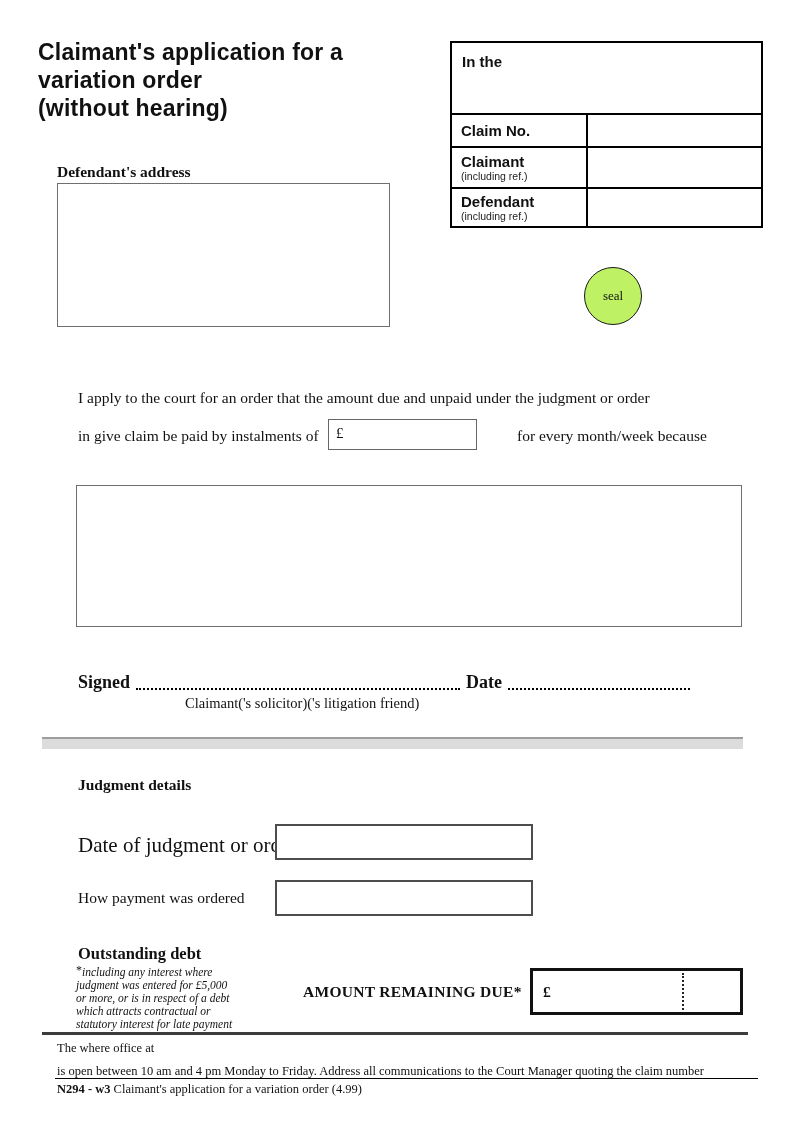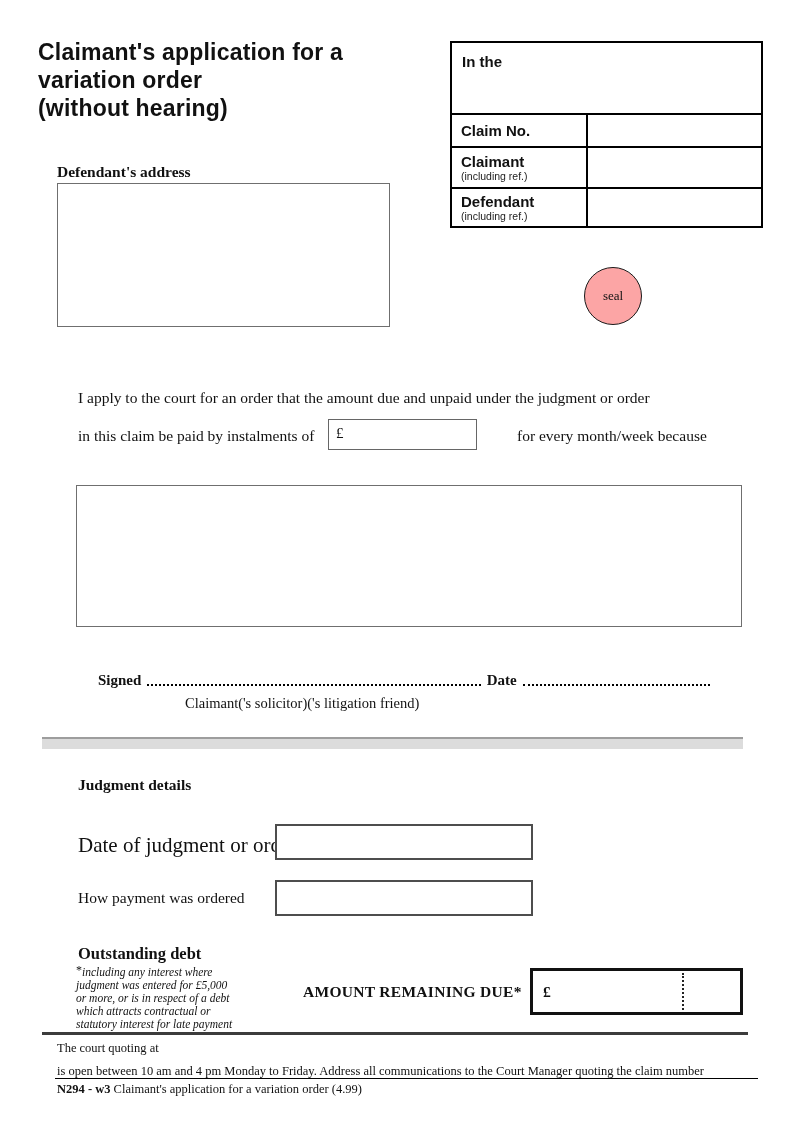--- a/index.html
+++ b/index.html
@@ -35,21 +35,21 @@
   .addr-label { position:absolute; left:57px; top:163px; font-weight:bold; font-size:15.5px; }
   .addr-box {
     position:absolute; left:57px; top:183px; width:333px; height:144px;
     border:1px solid #6f6f6f; box-sizing:border-box; background:#fff;
   }
   
   .seal {
     position:absolute; left:584px; top:267px; width:56px; height:56px;
     border:1.5px solid #1a1a1a; border-radius:50%;
     display:flex; align-items:center; justify-content:center;
-    font-size:13px; background:#fca5a5;
+    font-size:13px; background:#bef264;
   }
   
   .body-text { position:absolute; font-size:15.5px; line-height:19px; }
   .intro-line { left:78px; top:388px; }
   .inst-prefix { left:78px; top:426px; }
   .inst-suffix { left:517px; top:426px; }
   .inst-box {
     position:absolute; left:328px; top:419px; width:149px; height:31px;
     border:1px solid #666; box-sizing:border-box; font-size:15px;
     padding:5px 0 0 7px; background:#fff;
@@ -58,21 +58,21 @@
     position:absolute; left:78px; top:461px;
     font-style:italic; font-size:11.5px; letter-spacing:0.3px;
   }
   .reason-box {
     position:absolute; left:76px; top:485px; width:666px; height:142px;
     border:1px solid #6f6f6f; box-sizing:border-box; background:#fff;
   }
   
   .sign-row {
     position:absolute; left:78px; top:672px; width:612px;
-    display:flex; align-items:flex-end; font-size:15px;margin-left:20px;
+    display:flex; align-items:flex-end; font-size:18px;
   }
   .sign-label { font-weight:bold; }
   .leader { border-bottom:2px dotted #000; height:2px; margin:0 6px 3px 6px; }
   .leader-1 { flex:1.78; }
   .leader-2 { flex:1; margin-right:0; }
   .capacity-note { position:absolute; left:185px; top:695px; font-size:14.5px; }
   
   .divider-bar {
     position:absolute; left:42px; top:737px; width:701px; height:10px;
     background:#dcdcdc; border-top:2px solid #9d9d9d; box-sizing:content-box;
@@ -151,21 +151,21 @@
   </div>
 
   <div class="addr-label">Defendant's address</div>
   <div class="addr-box"></div>
 
   <div class="seal">
     <span>seal</span>
   </div>
 
   <div class="body-text intro-line">I apply to the court for an order that the amount due and unpaid under the judgment or order</div>
-  <div class="body-text inst-prefix">in this claim be paid by instalments of</div>
+  <div class="body-text inst-prefix">in give claim be paid by instalments of</div>
   <div class="inst-box">
     <span>£</span>
     <span></span>
   </div>
   <div class="body-text inst-suffix">for every month/week because</div>
 
   <div class="reason-box"></div>
 
   <div class="sign-row">
     <span class="sign-label">Signed</span>
@@ -193,21 +193,21 @@
   </div>
   <div class="od-amount-label">AMOUNT REMAINING DUE*</div>
   <div class="od-amount-box">
     <span class="pound">£</span>
     <span class="amount-value"></span>
     <span class="pence-divider"></span>
   </div>
 
   <div class="footer-thick-line"></div>
   <div class="footer-office">
-    <span>The court quoting at</span>
+    <span>The where office at</span>
     <span class="footer-office-value"></span>
   </div>
   <div class="footer-hours">is open between 10 am and 4 pm Monday to Friday.  Address all communications to the Court Manager quoting the claim number</div>
   <div class="footer-thin-line"></div>
   <div class="footer-code-line">
     <span class="footer-code">N294 - w3</span>
     <span> Claimant's application for a variation order (4.99)</span>
   </div>
 
 </div>

